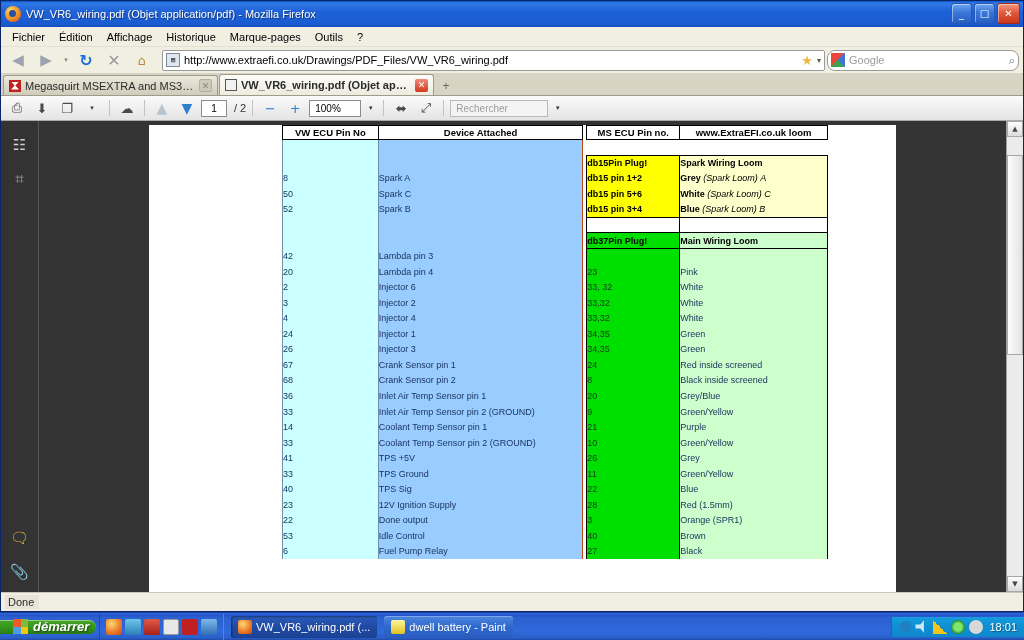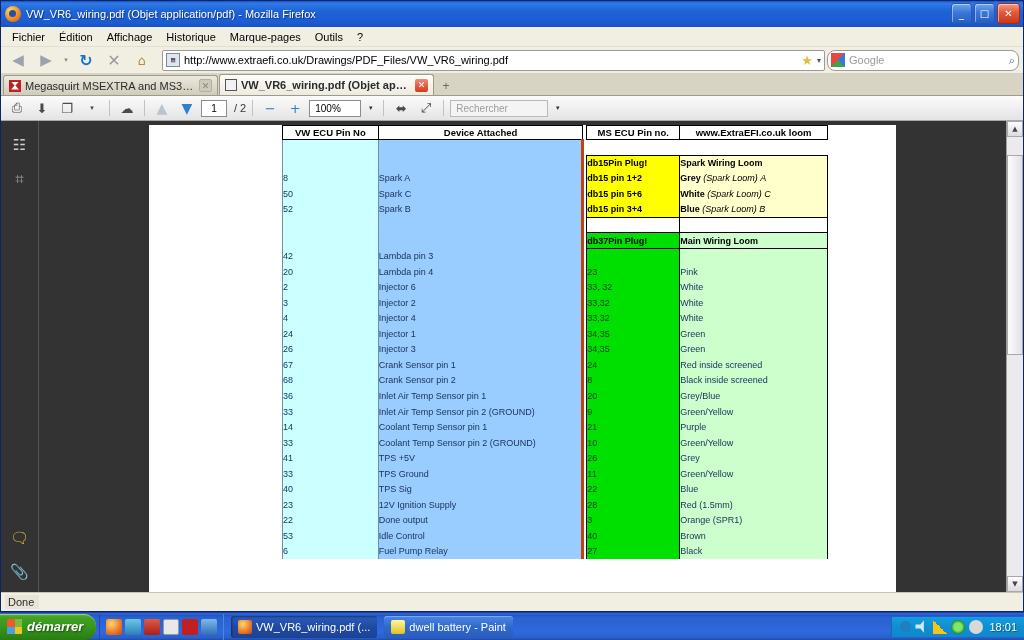--- a/index.html
+++ b/index.html
@@ -220,21 +220,21 @@
   .hdr {
     background:#ffffff; color:#000; font-weight:bold; font-size:9.5px;
     text-align:center; height:14px;
     border-top:1px solid #000; border-bottom:1px solid #000;
   }
   .hdr.bl { border-left:1px solid #000; }
   .hdr.br { border-right:1px solid #000; }
   .hdr-sep { background:transparent; border:none; }
 
   .cyan  { background:#ccffff; border-left:1px solid #6f8fa8; border-right:1px solid #6f8fa8; }
-  .blue  { background:#99ccff; border-left:1px solid #6f8fa8; border-right:3px solid #c2410c; }
+  .blue  { background:#99ccff; border-left:1px solid #6f8fa8; border-right:1px solid #c2410c; }
   .gapc  { background:#ffffff; }
   .white { background:#ffffff; }
   .yellow{ background:#ffff00; font-weight:bold; }
   .lyellow{background:#ffffcc; }
   .green { background:#00e000; }
   .lgreen{ background:#ccffcc; }
 
   .bt { border-top:1px solid #000; }
   .bb { border-bottom:1px solid #000; }
   .bl { border-left:1px solid #000; }
@@ -254,24 +254,24 @@
   #statusbar .stxt { background:#e8e5d8; padding:1px 5px 1px 3px; }
 
   
   #taskbar {
     position:absolute; left:0; top:612px; width:1024px; height:28px;
     background:linear-gradient(to bottom,#3168d5 0%,#2457c8 9%,#2b61d0 18%,#2f69db 70%,#2a5fc9 92%,#1f4aa8 100%);
     display:flex; align-items:center; gap:3px;
     border-top:1px solid #1b3fa0;
   }
   #startbtn {
-    height:26px; width:96px; flex:0 0 96px;
+    height:14px; width:96px; flex:0 0 96px;
     background:linear-gradient(to bottom,#5dbb3a 0%,#43a126 12%,#379a1c 45%,#2f8a17 75%,#287c12 100%);
     border-radius:0 12px 12px 0;
-    display:flex; align-items:center; gap:5px; padding-left:7px;
+    display:flex; align-items:center; gap:5px; padding-left:13px;
     color:#fff; font-weight:bold; font-style:italic; font-size:13px;
     text-shadow:1px 1px 2px rgba(0,0,0,.5);
     box-shadow:inset 0 1px 0 rgba(255,255,255,.35);
   }
   #startbtn .flag {
     width:15px;height:15px;flex:0 0 15px;
     background:
       linear-gradient(to bottom right,#f05a28 0 49%,transparent 49%),
       #fff;
     border-radius:2px;

